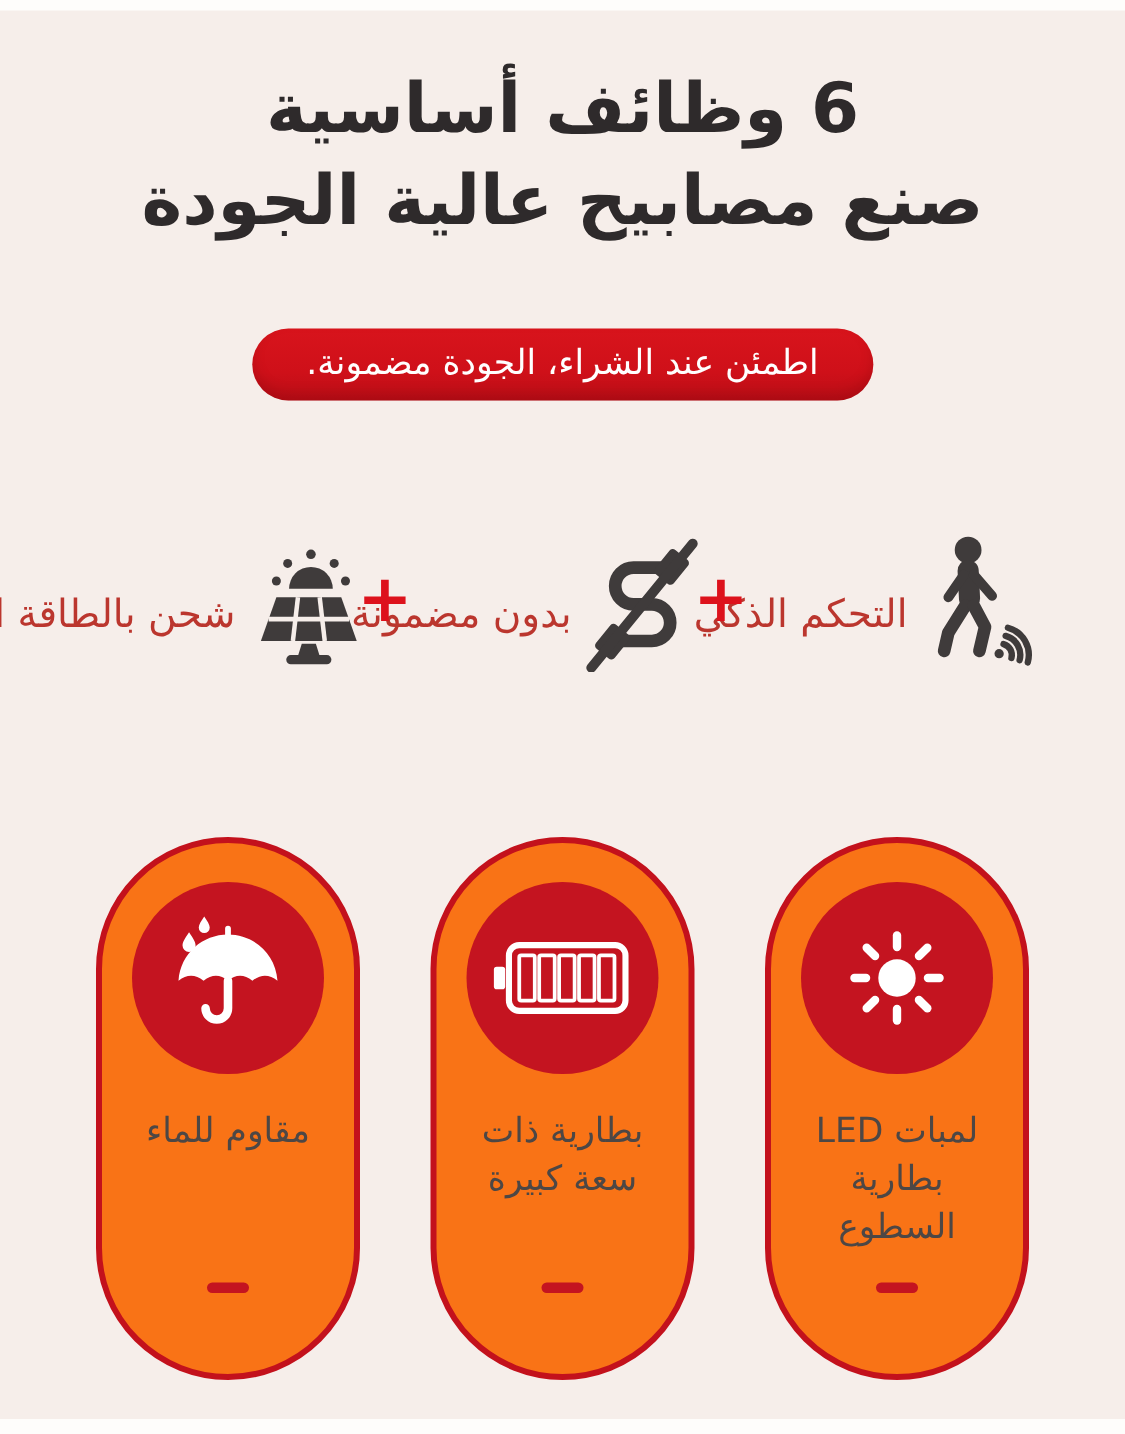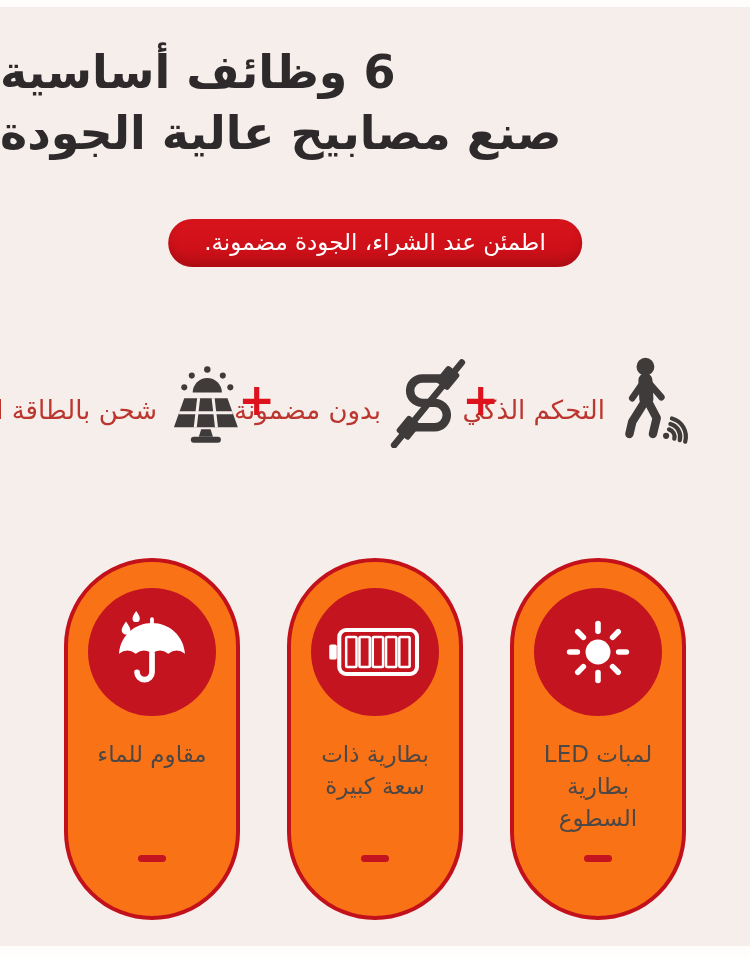--- a/index.html
+++ b/index.html
@@ -18,21 +18,21 @@
   .edge-strip{
     position:absolute;left:0;width:100%;
     background:#fefdfb;
   }
   .edge-strip.top{top:0;height:7px;}
   .edge-strip.bottom{bottom:0;height:10px;}
 
   
   .title{
     position:absolute;top:42px;left:0;right:0;
-    text-align:left;
+    text-align:center;
     font-size:46px;font-weight:bold;
     line-height:1.32;
     color:#2e2a2b;
     letter-spacing:0;
   }
 
   
   .badge{
     position:absolute;top:219px;left:50%;
     transform:translateX(-50%);

